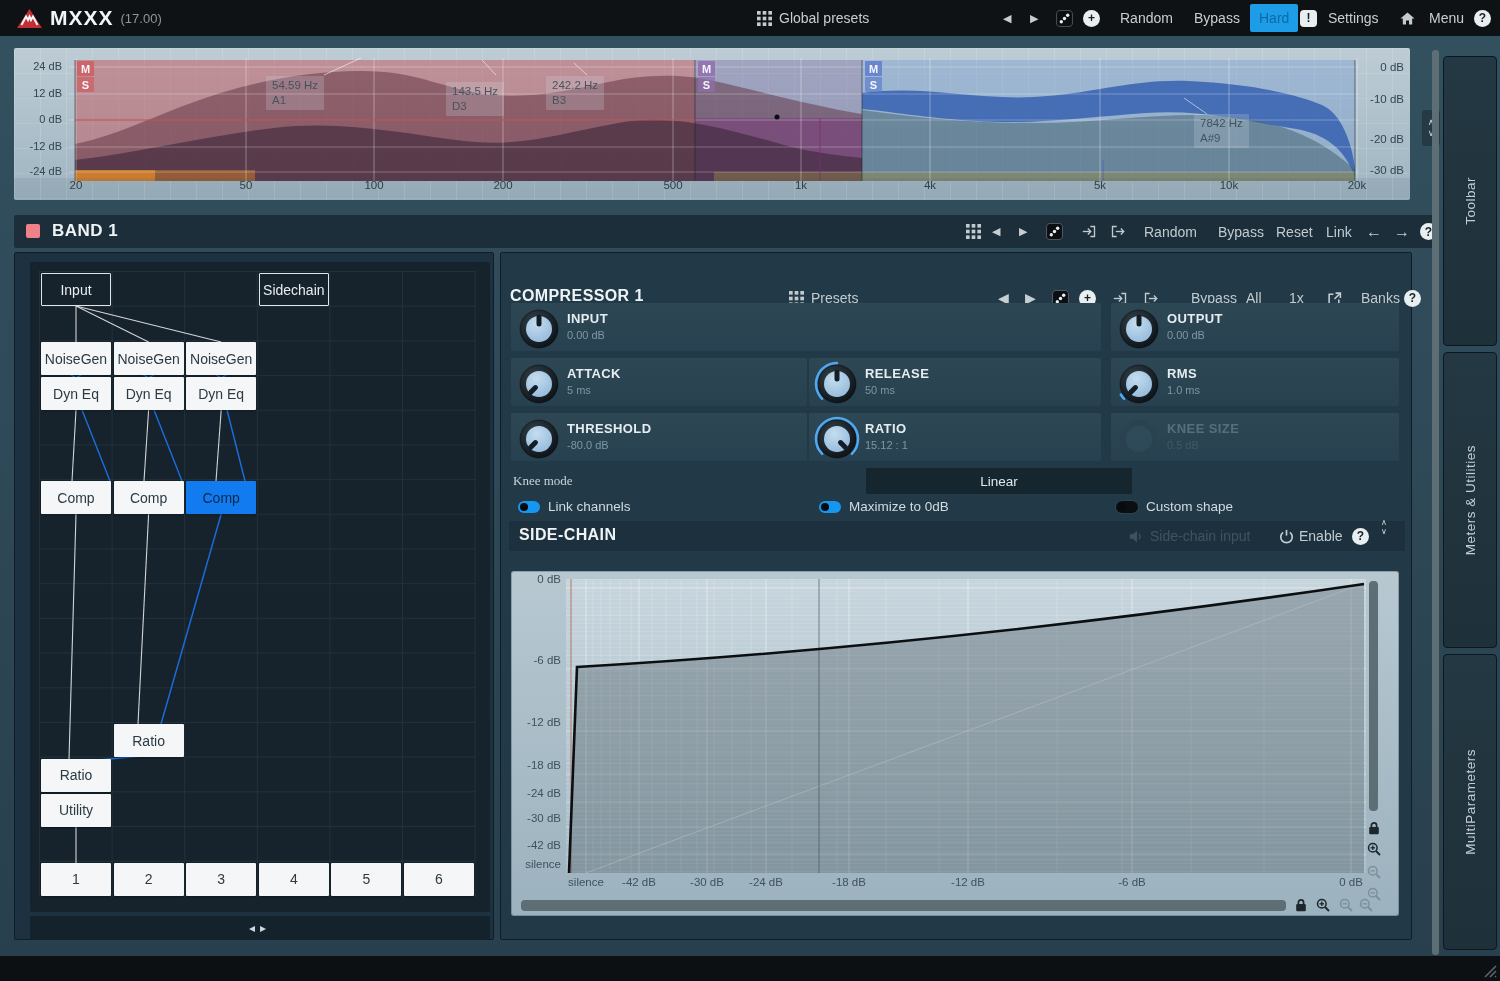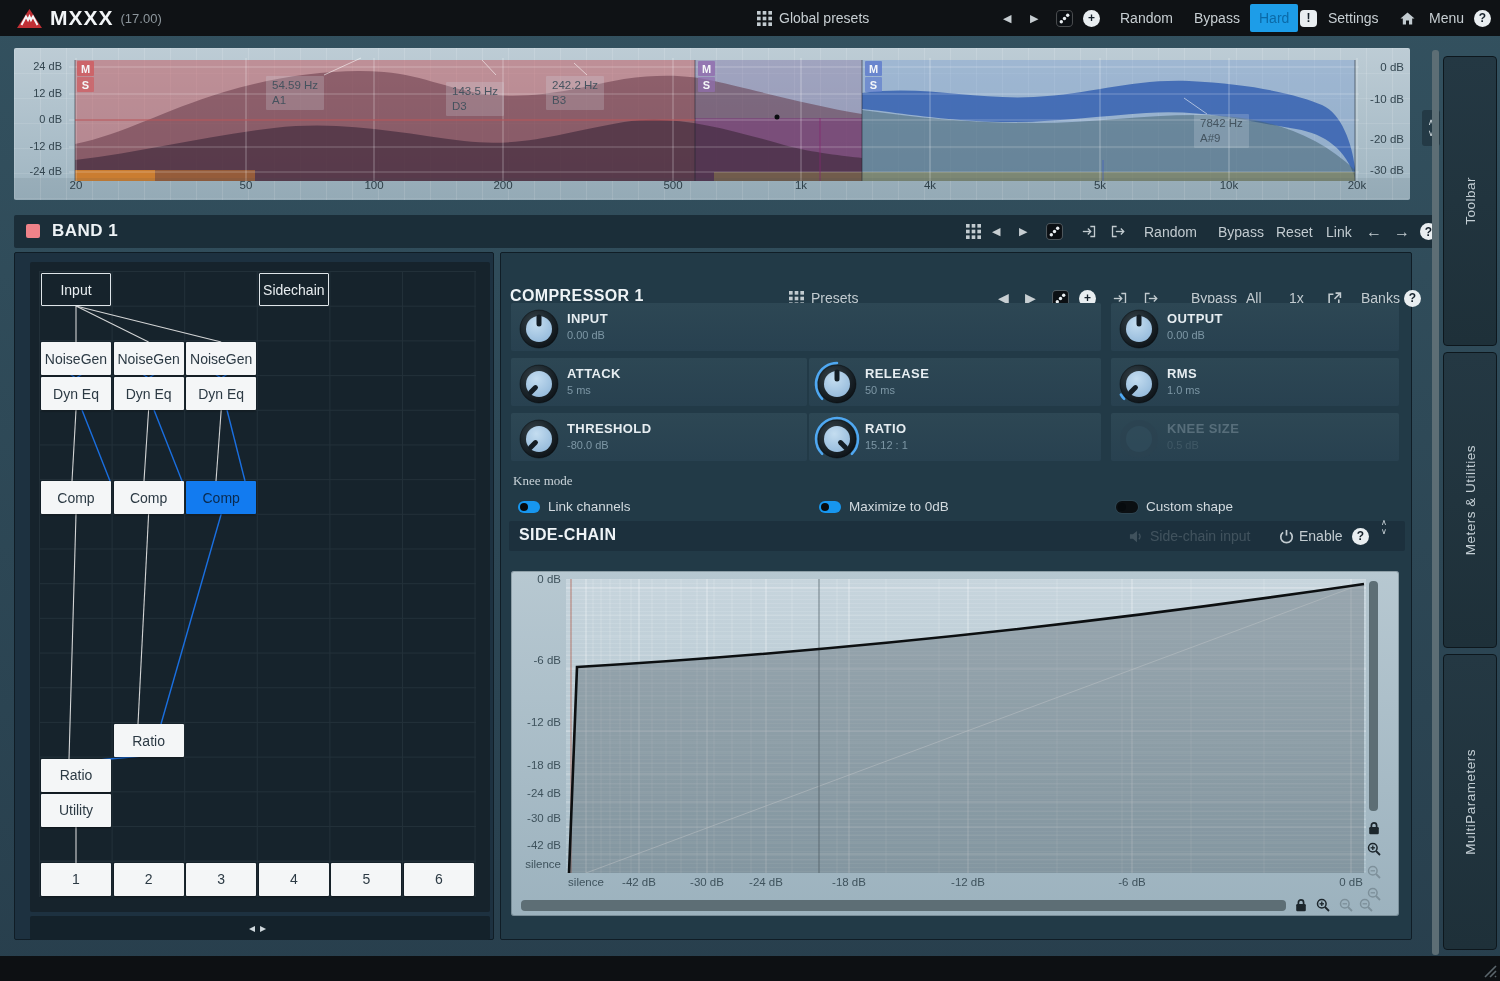--- a/index.html
+++ b/index.html
@@ -537,20 +537,23 @@
     <span class="kvalue" style="left:364px;top:186px">15.12 : 1</span>
 
     <svg class="knob" style="left:614px;top:162px;opacity:.5" width="48" height="48" viewBox="0 0 48 48">
       <circle cx="24" cy="24" r="19" fill="#2b4250"></circle>
         <circle cx="24" cy="24" r="13" fill="#33505f"></circle>
     </svg>
     <span class="klabel" style="left:666px;top:168px;color:rgba(190,205,215,.30)">KNEE SIZE</span>
     <span class="kvalue" style="left:666px;top:186px;color:rgba(190,205,215,.15)">0.5 dB</span>
 
     <span class="kneelab" style="left:12px;top:220px">Knee mode</span>
+    <div class="seg" style="left:365px;top:215px;width:266px">
+        <span>Linear</span>
+      </div>
 
     <div class="tog" style="left:17px;top:246px">
       <span class="pill on"></span>
       <span>Link channels</span>
     </div>
     <div class="tog" style="left:318px;top:246px">
       <span class="pill on"></span>
       <span>Maximize to 0dB</span>
     </div>
     <div class="tog" style="left:615px;top:246px">

